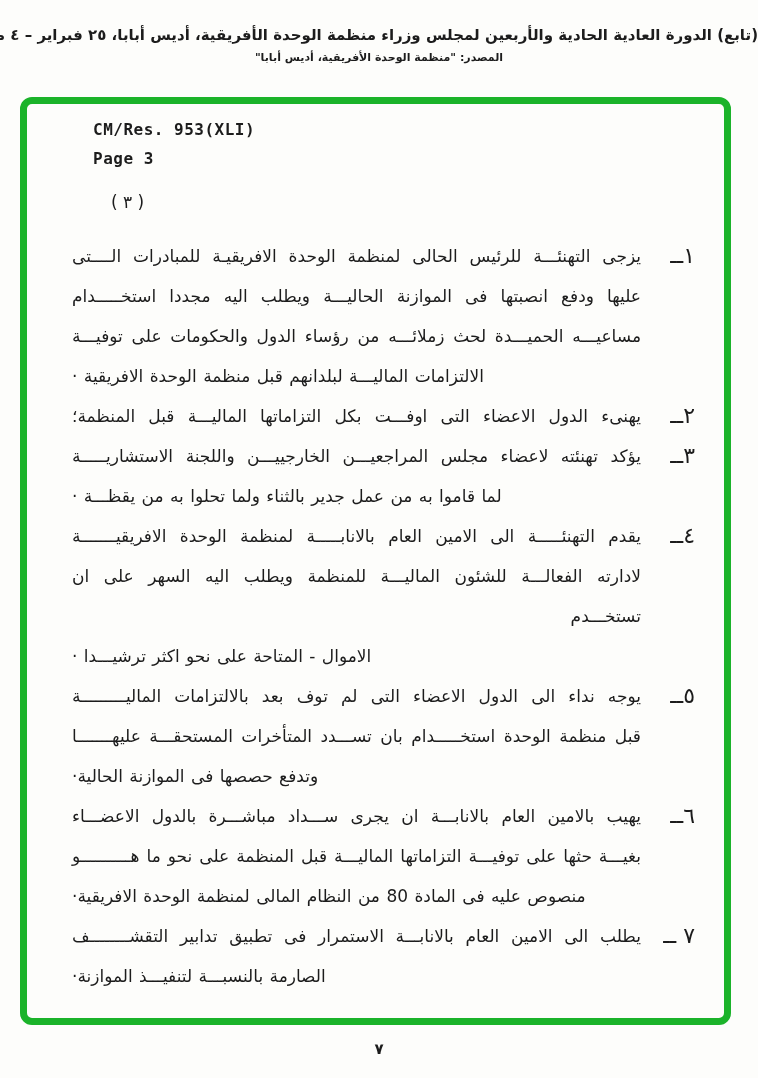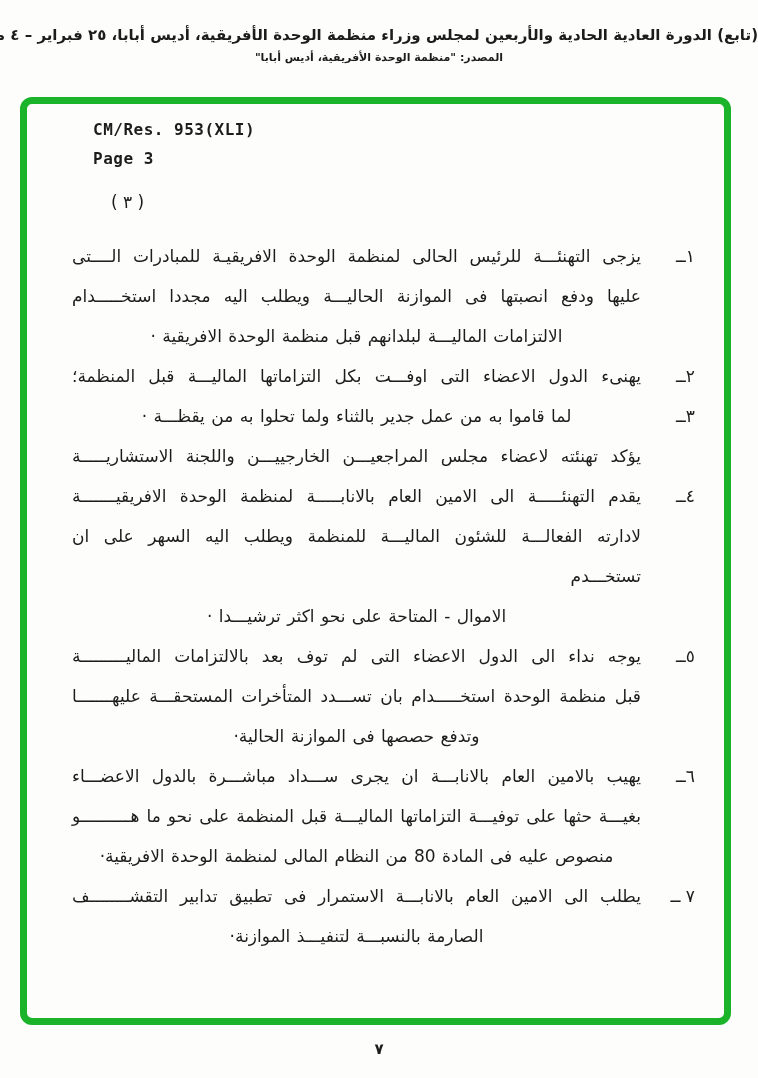--- a/index.html
+++ b/index.html
@@ -76,34 +76,34 @@
   }
   .para {
     position: relative;
     padding-right: 58px;
   }
   .para .num {
     position: absolute;
     right: 4px;
     top: 0;
     line-height: 40px;
-    font-size: 17px;
+    font-size: 22px;
     white-space: nowrap;
   }
   .line {
     line-height: 40px;
     font-size: 17px;
     word-spacing: 1px;
   }
   .line.fill {
     text-align: justify;
     text-align-last: justify;
   }
   .line.end {
-    text-align: center;
+    text-align: left;
   }
   
   .footer {
     position: absolute;
     left: 0;
     right: 0;
     top: 1040px;
     text-align: center;
     font-size: 15px;
     font-weight: bold;
@@ -122,36 +122,37 @@
   <div class="green-box">
     <div class="doc-ref">CM/Res. 953(XLI)</div>
     <div class="doc-page">Page  3</div>
     <div class="section-marker">( ٣ )</div>
     <div class="paragraphs" id="paragraphs">
   <div class="para">
     <span class="num">١ــ</span>
     <div class="lines">
             <div class="line fill">يزجى التهنئـــة للرئيس الحالى لمنظمة الوحدة الافريقيـة للمبادرات الــــتى</div>
             <div class="line fill">عليها ودفع انصبتها فى الموازنة الحاليـــة ويطلب اليه مجددا استخـــــدام</div>
+            <div class="line fill">مساعيـــه الحميـــدة لحث زملائـــه من رؤساء الدول والحكومات على توفيـــة</div>
             <div class="line end">الالتزامات الماليـــة لبلدانهم قبل منظمة الوحدة الافريقية ·</div>
           </div>
   </div>
 
   <div class="para">
     <span class="num">٢ــ</span>
     <div class="lines">
             <div class="line fill">يهنىء الدول الاعضاء التى اوفـــت بكل التزاماتها الماليـــة قبل المنظمة؛</div>
           </div>
   </div>
 
   <div class="para">
     <span class="num">٣ــ</span>
     <div class="lines">
+            <div class="line fill">يؤكد تهنئته لاعضاء مجلس المراجعيـــن الخارجييـــن واللجنة الاستشاريـــــة</div>
             <div class="line end">لما قاموا به من عمل جدير بالثناء ولما تحلوا به من يقظـــة ·</div>
-            <div class="line fill">يؤكد تهنئته لاعضاء مجلس المراجعيـــن الخارجييـــن واللجنة الاستشاريـــــة</div>
           </div>
   </div>
 
   <div class="para">
     <span class="num">٤ــ</span>
     <div class="lines">
             <div class="line fill">يقدم التهنئـــــة الى الامين العام بالانابـــــة لمنظمة الوحدة الافريقيـــــــة</div>
             <div class="line fill">لادارته الفعالـــة للشئون الماليـــة للمنظمة ويطلب اليه السهر على ان تستخـــدم</div>
             <div class="line end">الاموال - المتاحة على نحو اكثر ترشيـــدا ·</div>
           </div>

